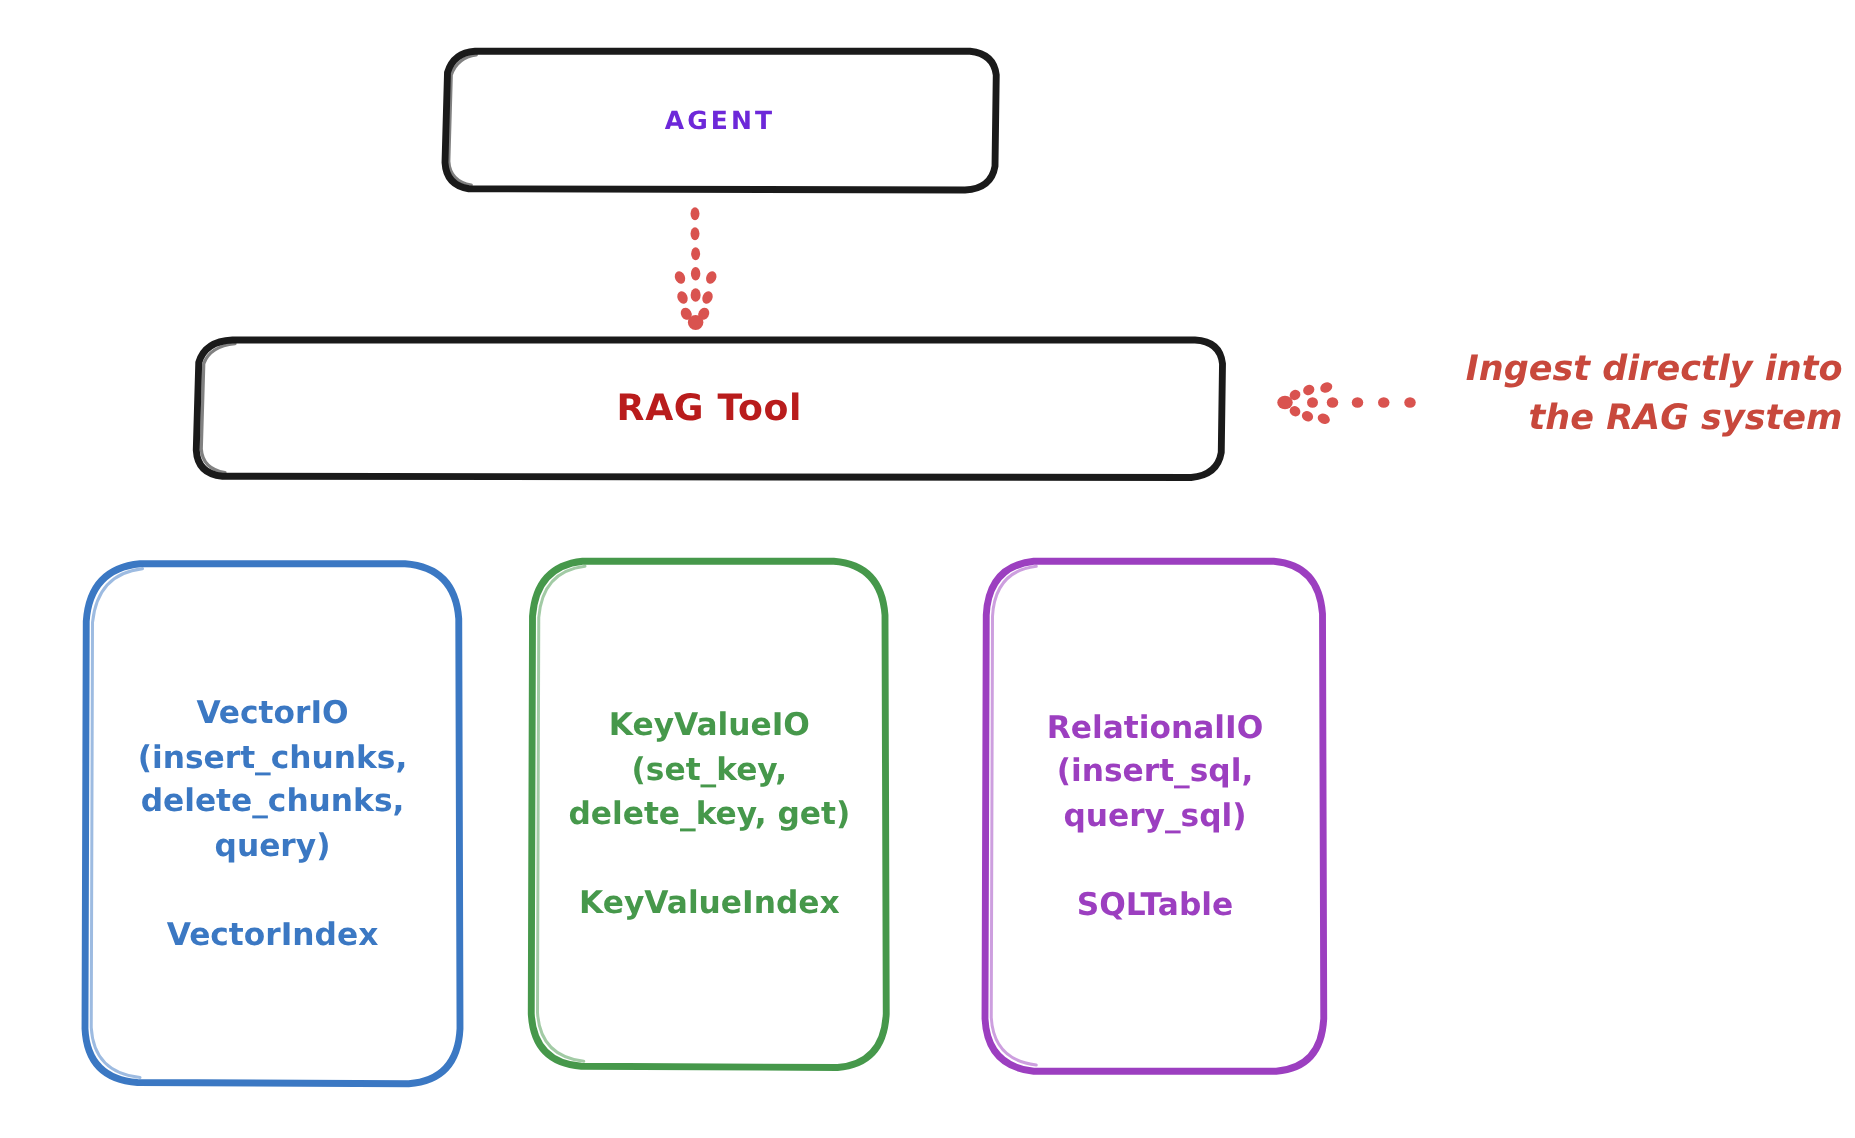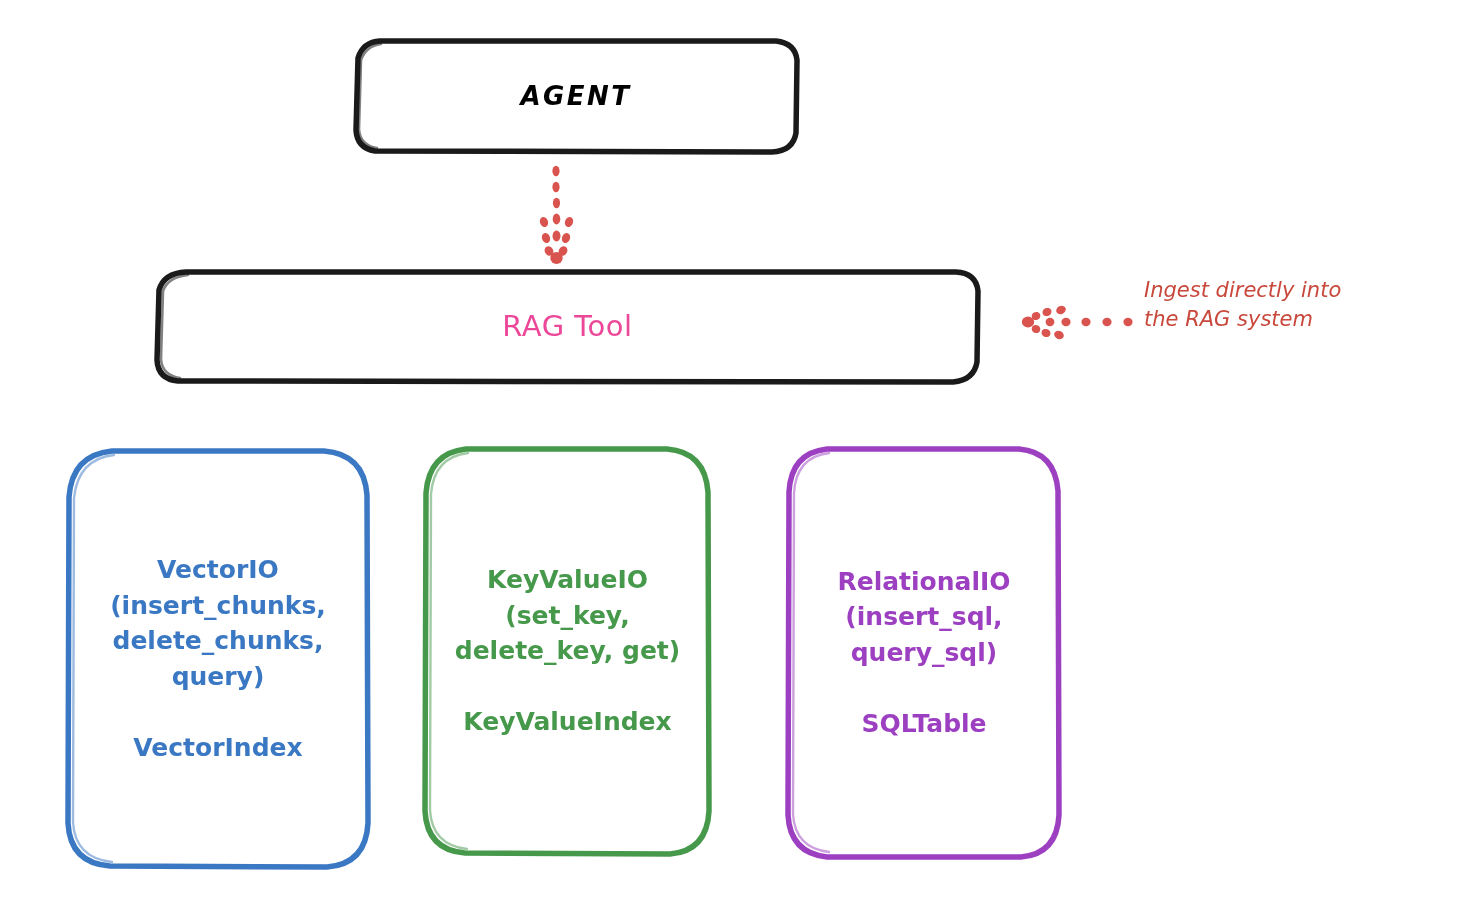--- a/index.html
+++ b/index.html
@@ -39,37 +39,36 @@
     white-space: pre-line;
     line-height: 1.34;
   }
 
   
   #agent-node {
     left: 355px; top: 40px; width: 442px; height: 112px;
   }
   #agent-node .node-label {
     font-family: "DejaVu Sans", sans-serif;
-    font-style: italic;
     font-weight: 700;
-    font-size: 26px;
+    font-size: 20px;
     letter-spacing: 2.5px;
-    color: #000000;
+    color: #6d28d9;
   }
 
   
   #rag-tool-node {
     left: 157px; top: 271px; width: 821px; height: 111px;
   }
   #rag-tool-node .node-label {
     font-family: "DejaVu Sans", sans-serif;
-    font-weight: 400;
+    font-weight: 700;
     font-size: 29px;
     letter-spacing: 0.5px;
-    color: #ec4899;
+    color: #b91c1c;
   }
 
   
   #vectorio-node {
     left: 68px; top: 450px; width: 300px; height: 417px;
   }
   #keyvalueio-node {
     left: 425px; top: 448px; width: 285px; height: 406px;
   }
   #relationalio-node {
@@ -86,24 +85,24 @@
   #relationalio-node .node-label { color: #9c3fc0; }
 
   
   #ingest-annotation {
     position: absolute;
     left: 1144px;
     top: 276px;
     width: 330px;
     color: #c8483c;
     font-family: "DejaVu Sans", sans-serif;
-    font-weight: 400;
-    font-size: 21px;
+    font-weight: 700;
+    font-size: 28px;
     line-height: 1.38;
-    text-align: left;
+    text-align: right;
     white-space: pre-line;
     font-style: italic;
   }
 </style>
 </head>
 <body>
 
 <div class="canvas">
 
   <svg class="svg-layer" viewBox="0 0 1484 910" xmlns="http://www.w3.org/2000/svg">

